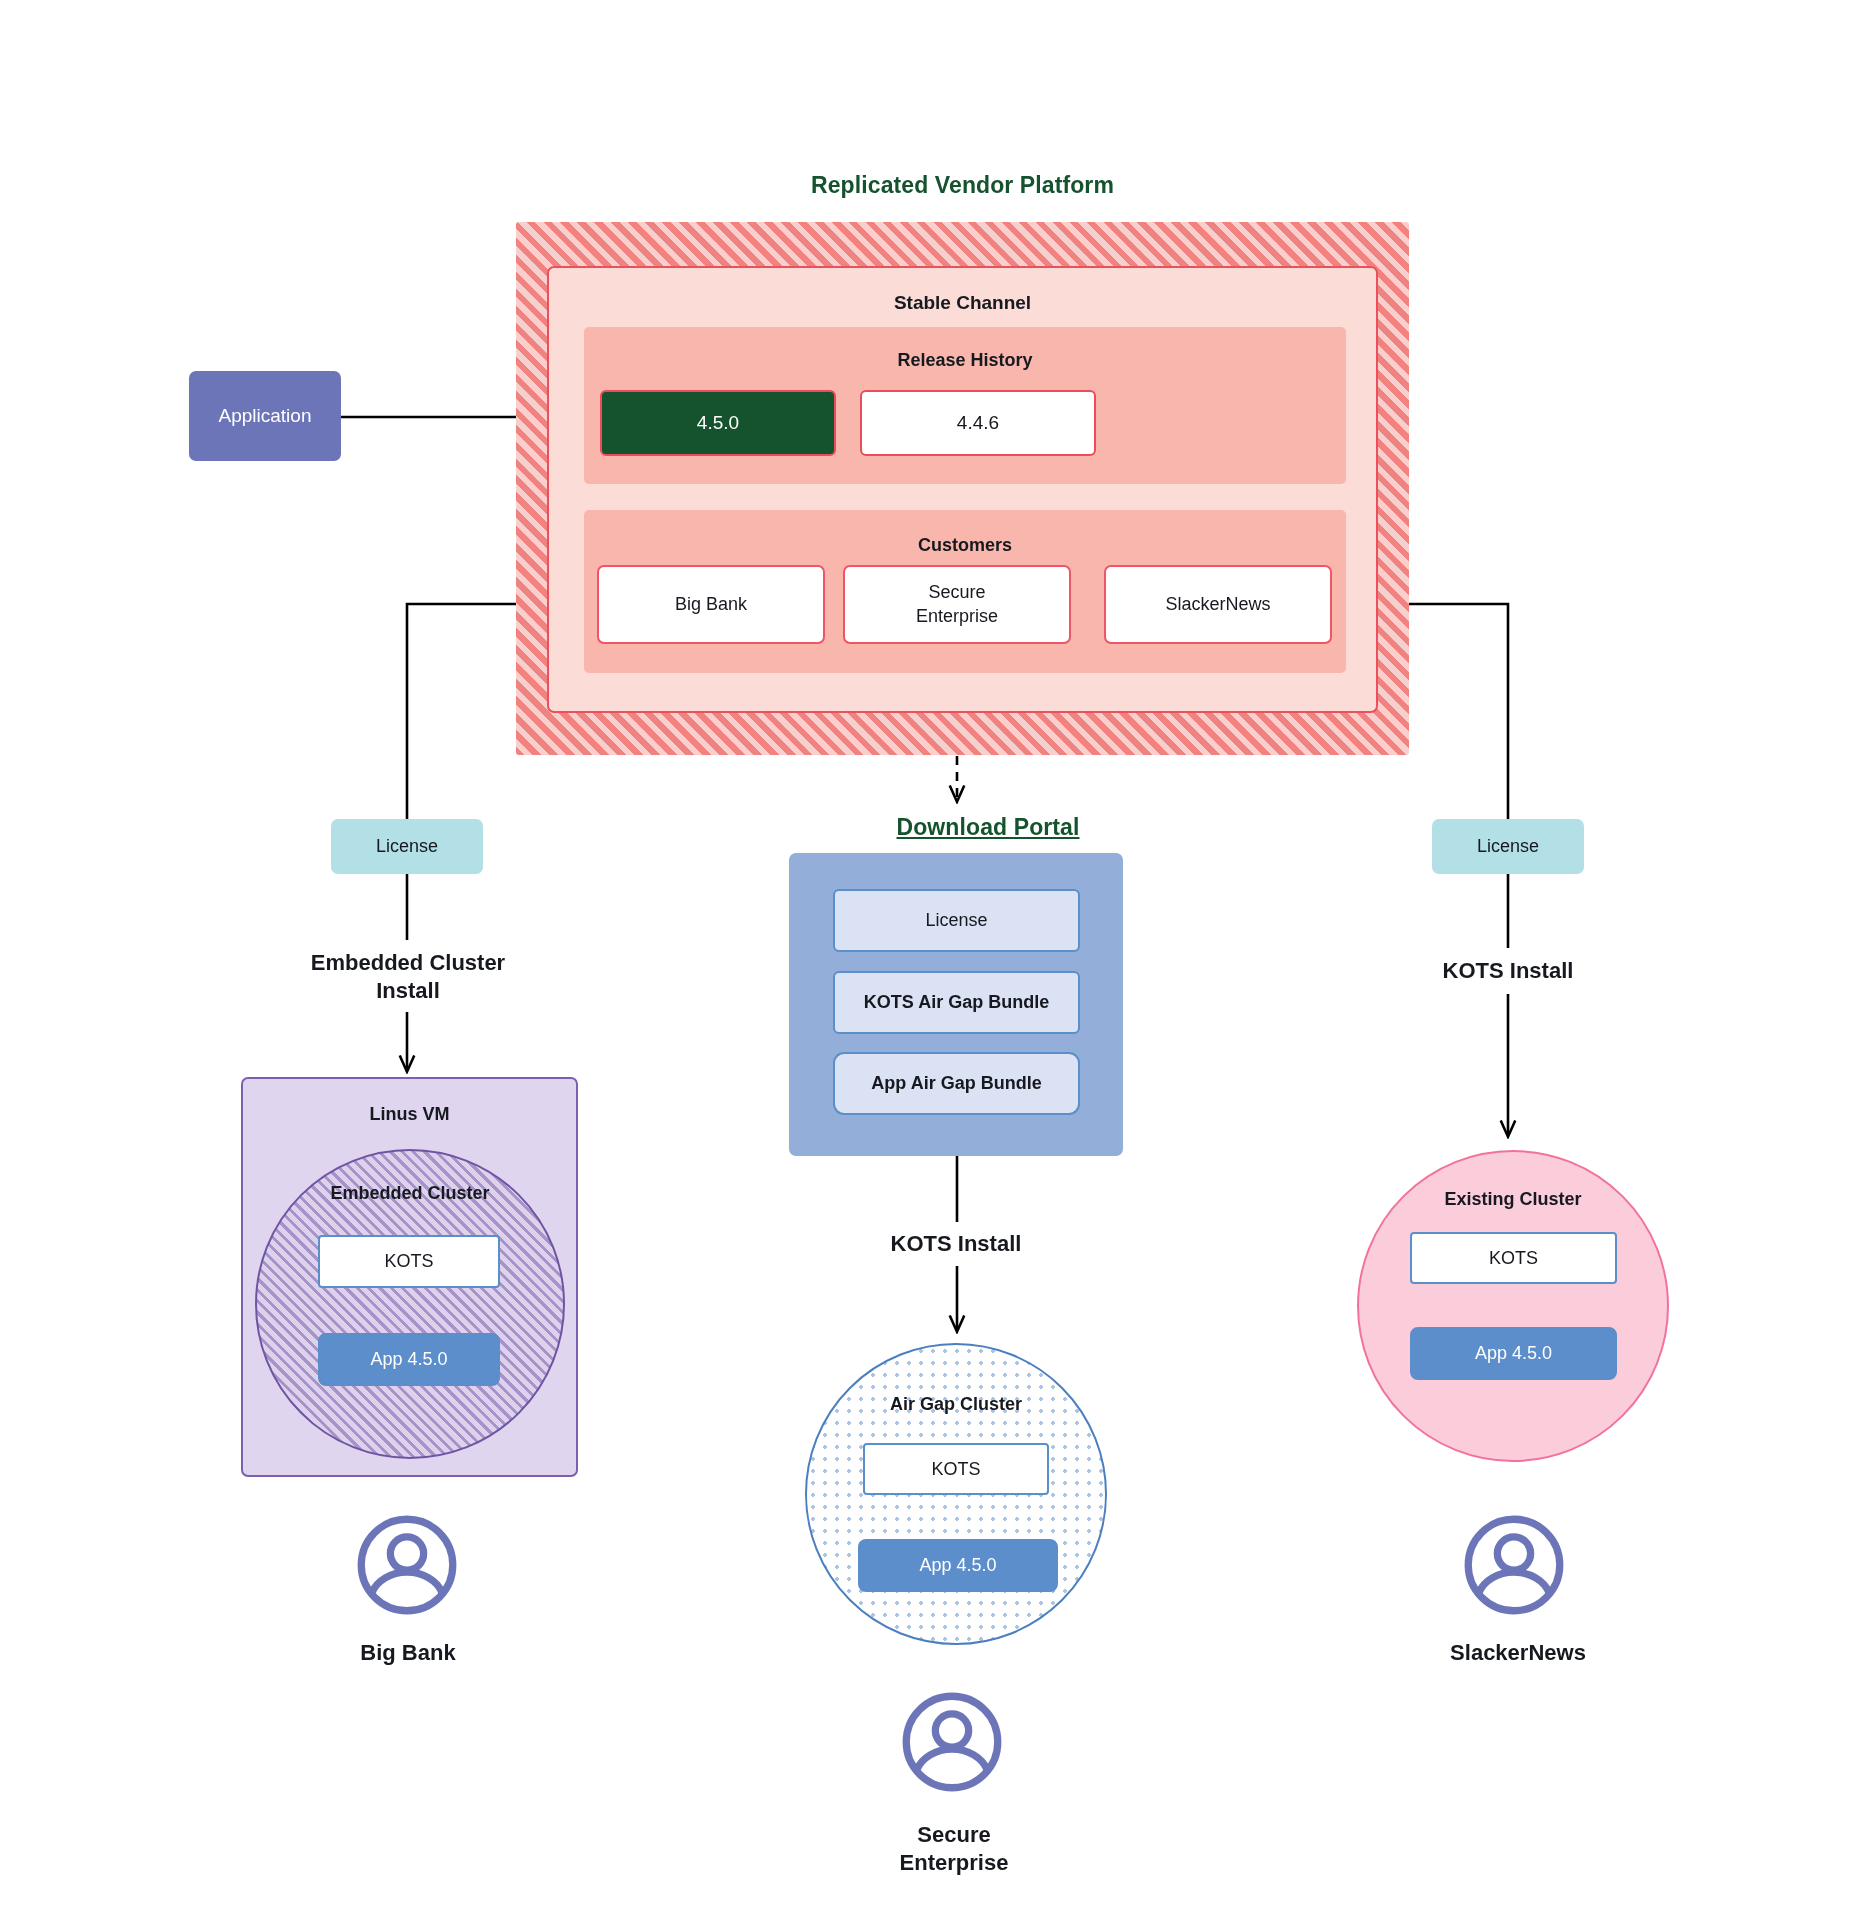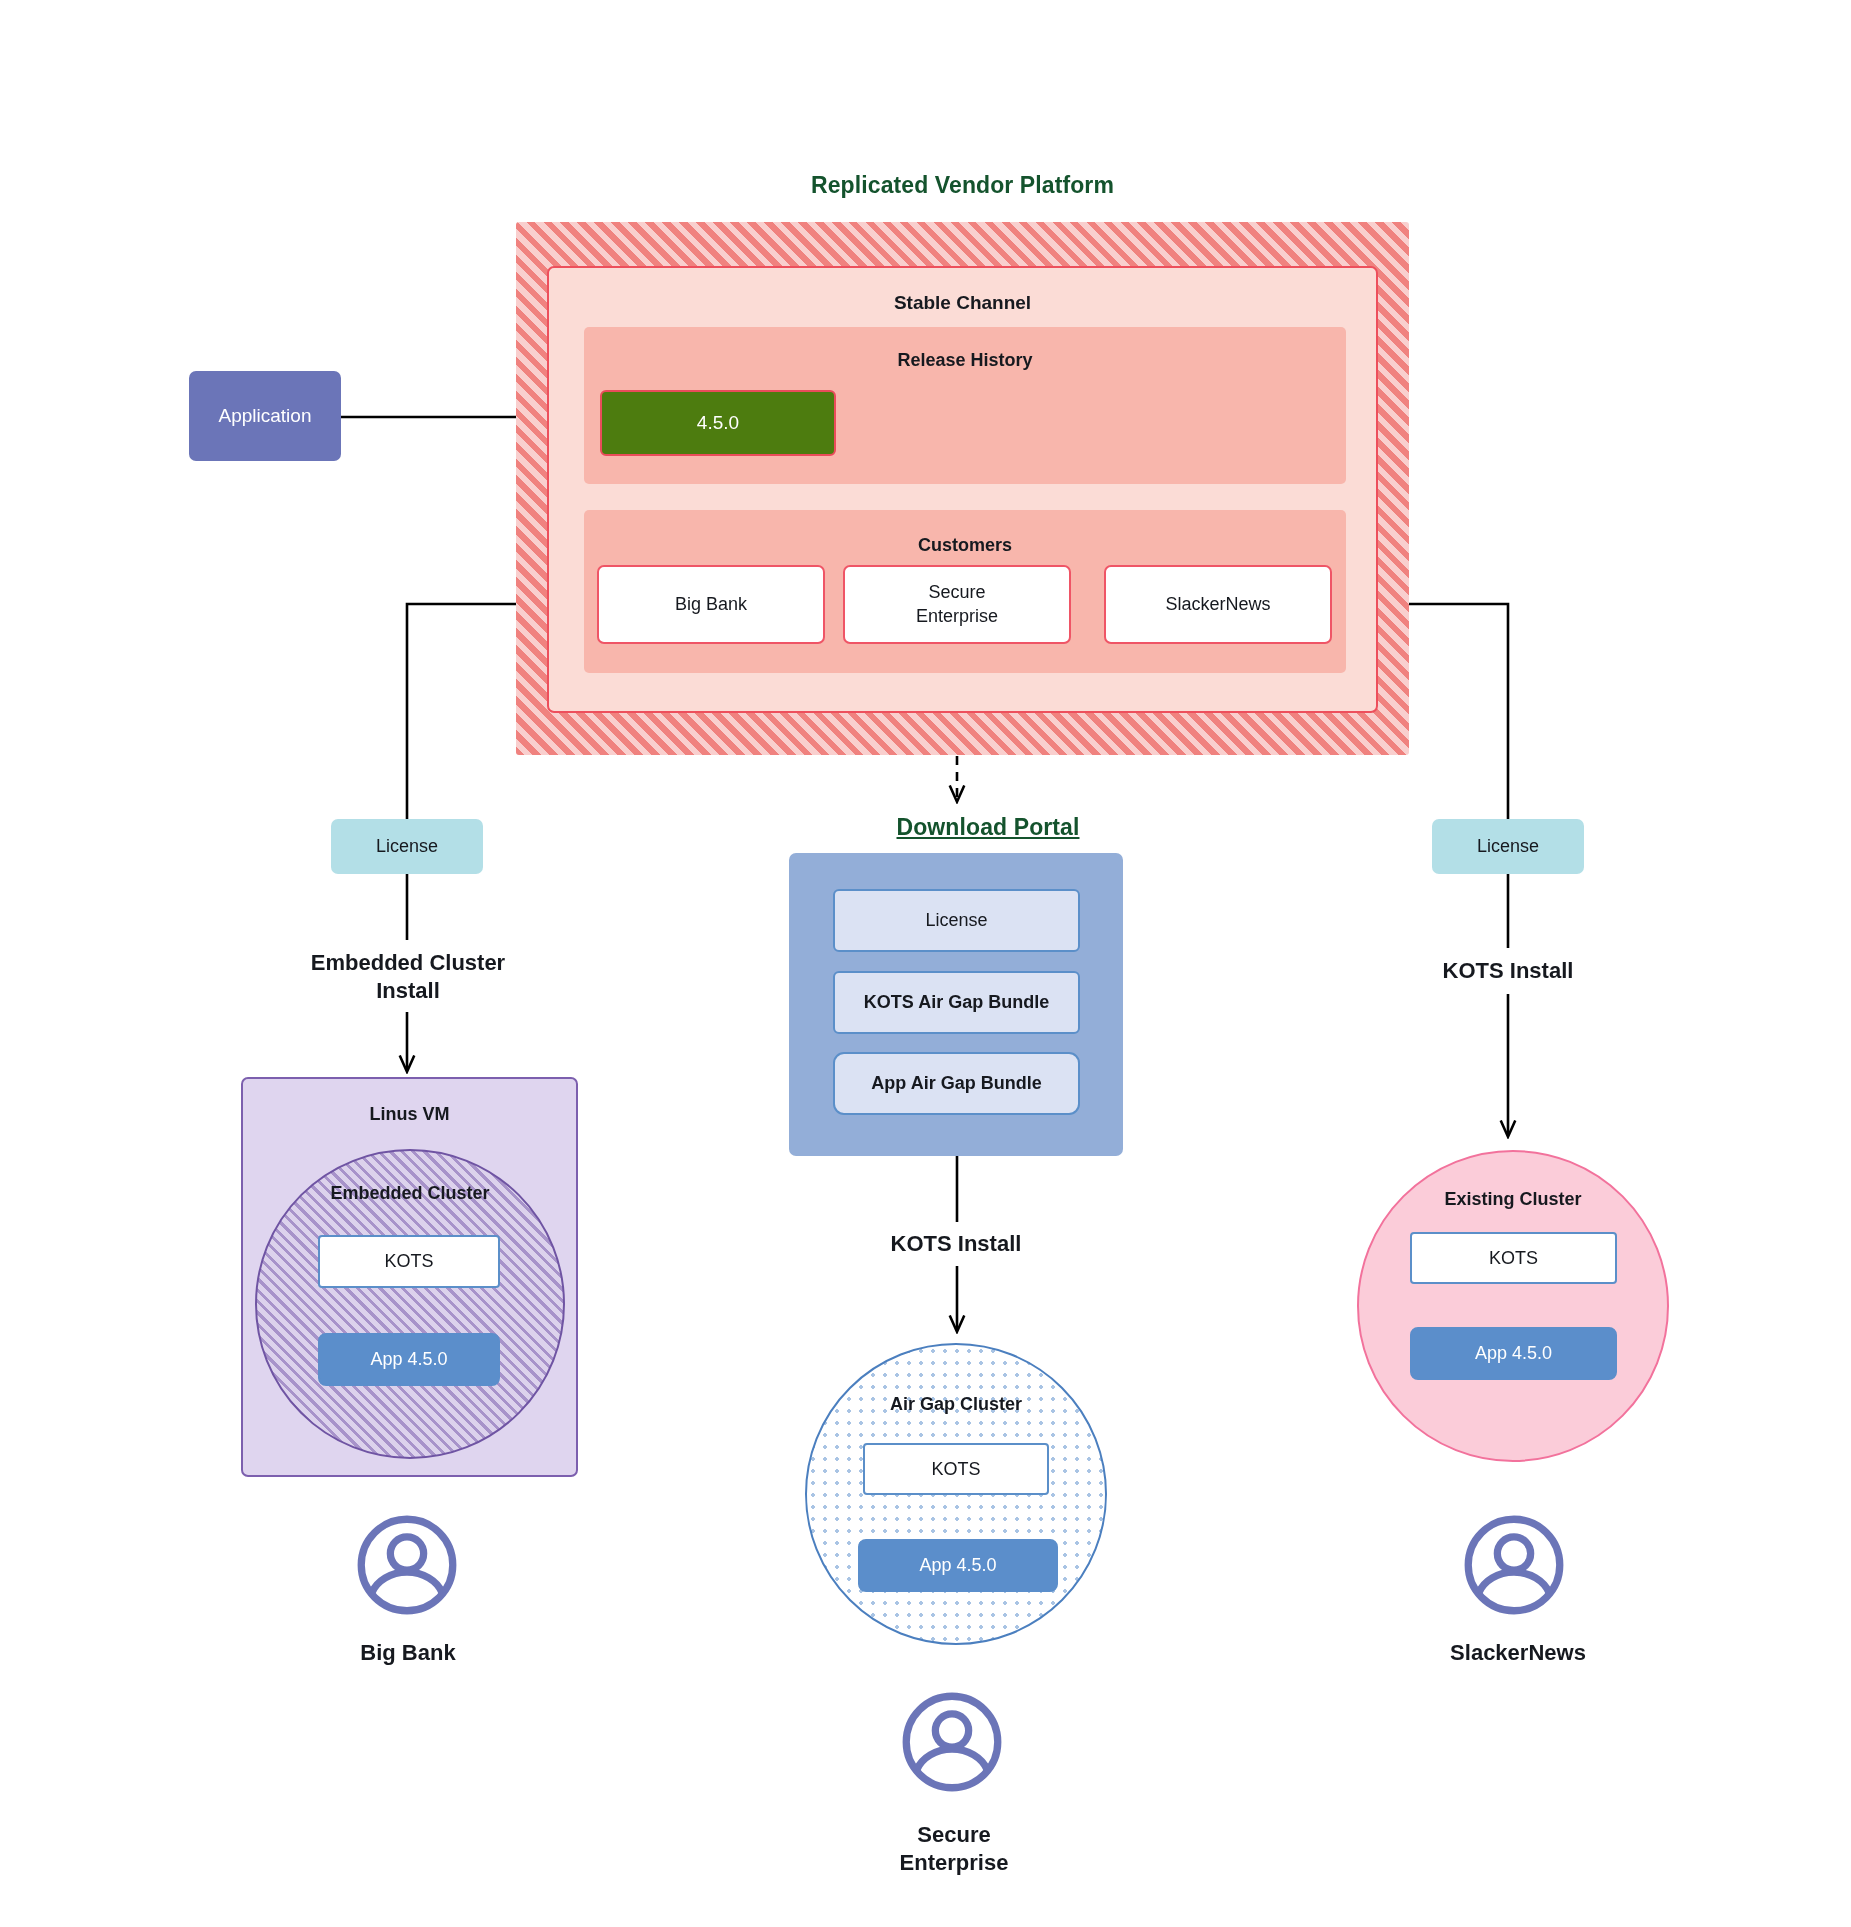--- a/index.html
+++ b/index.html
@@ -49,21 +49,21 @@
   #release-history{
     left:584px;top:327px;width:762px;height:157px;
     background:#f8b6ac;
     border-radius:5px;
   }
   #release-history-title{left:584px;top:348px;width:762px;height:24px;}
 
   .release-box{
     top:390px;width:236px;height:66px;border-radius:6px;font-size:19px;
   }
-  #release-0{left:600px;background:#4d7c0f;border:2px solid #ea4c5a;color:#ffffff;}
+  #release-0{left:600px;background:#14532d;border:2px solid #ea4c5a;color:#ffffff;}
   #release-1{left:860px;background:#ffffff;border:2px solid #ea4c5a;color:#16191f;}
 
   #customers-panel{
     left:584px;top:510px;width:762px;height:163px;
     background:#f8b6ac;border-radius:5px;
   }
   #customers-title{left:584px;top:533px;width:762px;height:24px;}
 
   .customer-box{
     top:565px;width:228px;height:79px;
@@ -217,20 +217,21 @@
 
   <div id="vendor-hatch" class="abs"></div>
 
   <div id="stable-channel" class="abs"></div>
   <div id="stable-channel-title" class="abs ctr title-md">Stable Channel</div>
 
   <div id="release-history" class="abs"></div>
   <div id="release-history-title" class="abs ctr label-cluster">Release History</div>
 
   <div id="release-0" class="abs ctr release-box">4.5.0</div>
+  <div id="release-1" class="abs ctr release-box">4.4.6</div>
 
   <div id="customers-panel" class="abs"></div>
   <div id="customers-title" class="abs ctr label-cluster">Customers</div>
 
   <div id="customer-0" class="abs ctr customer-box">Big Bank</div>
   <div id="customer-1" class="abs ctr customer-box">Secure<br>Enterprise</div>
   <div id="customer-2" class="abs ctr customer-box">SlackerNews</div>
 
   <div id="application-box" class="abs ctr">Application</div>
 

